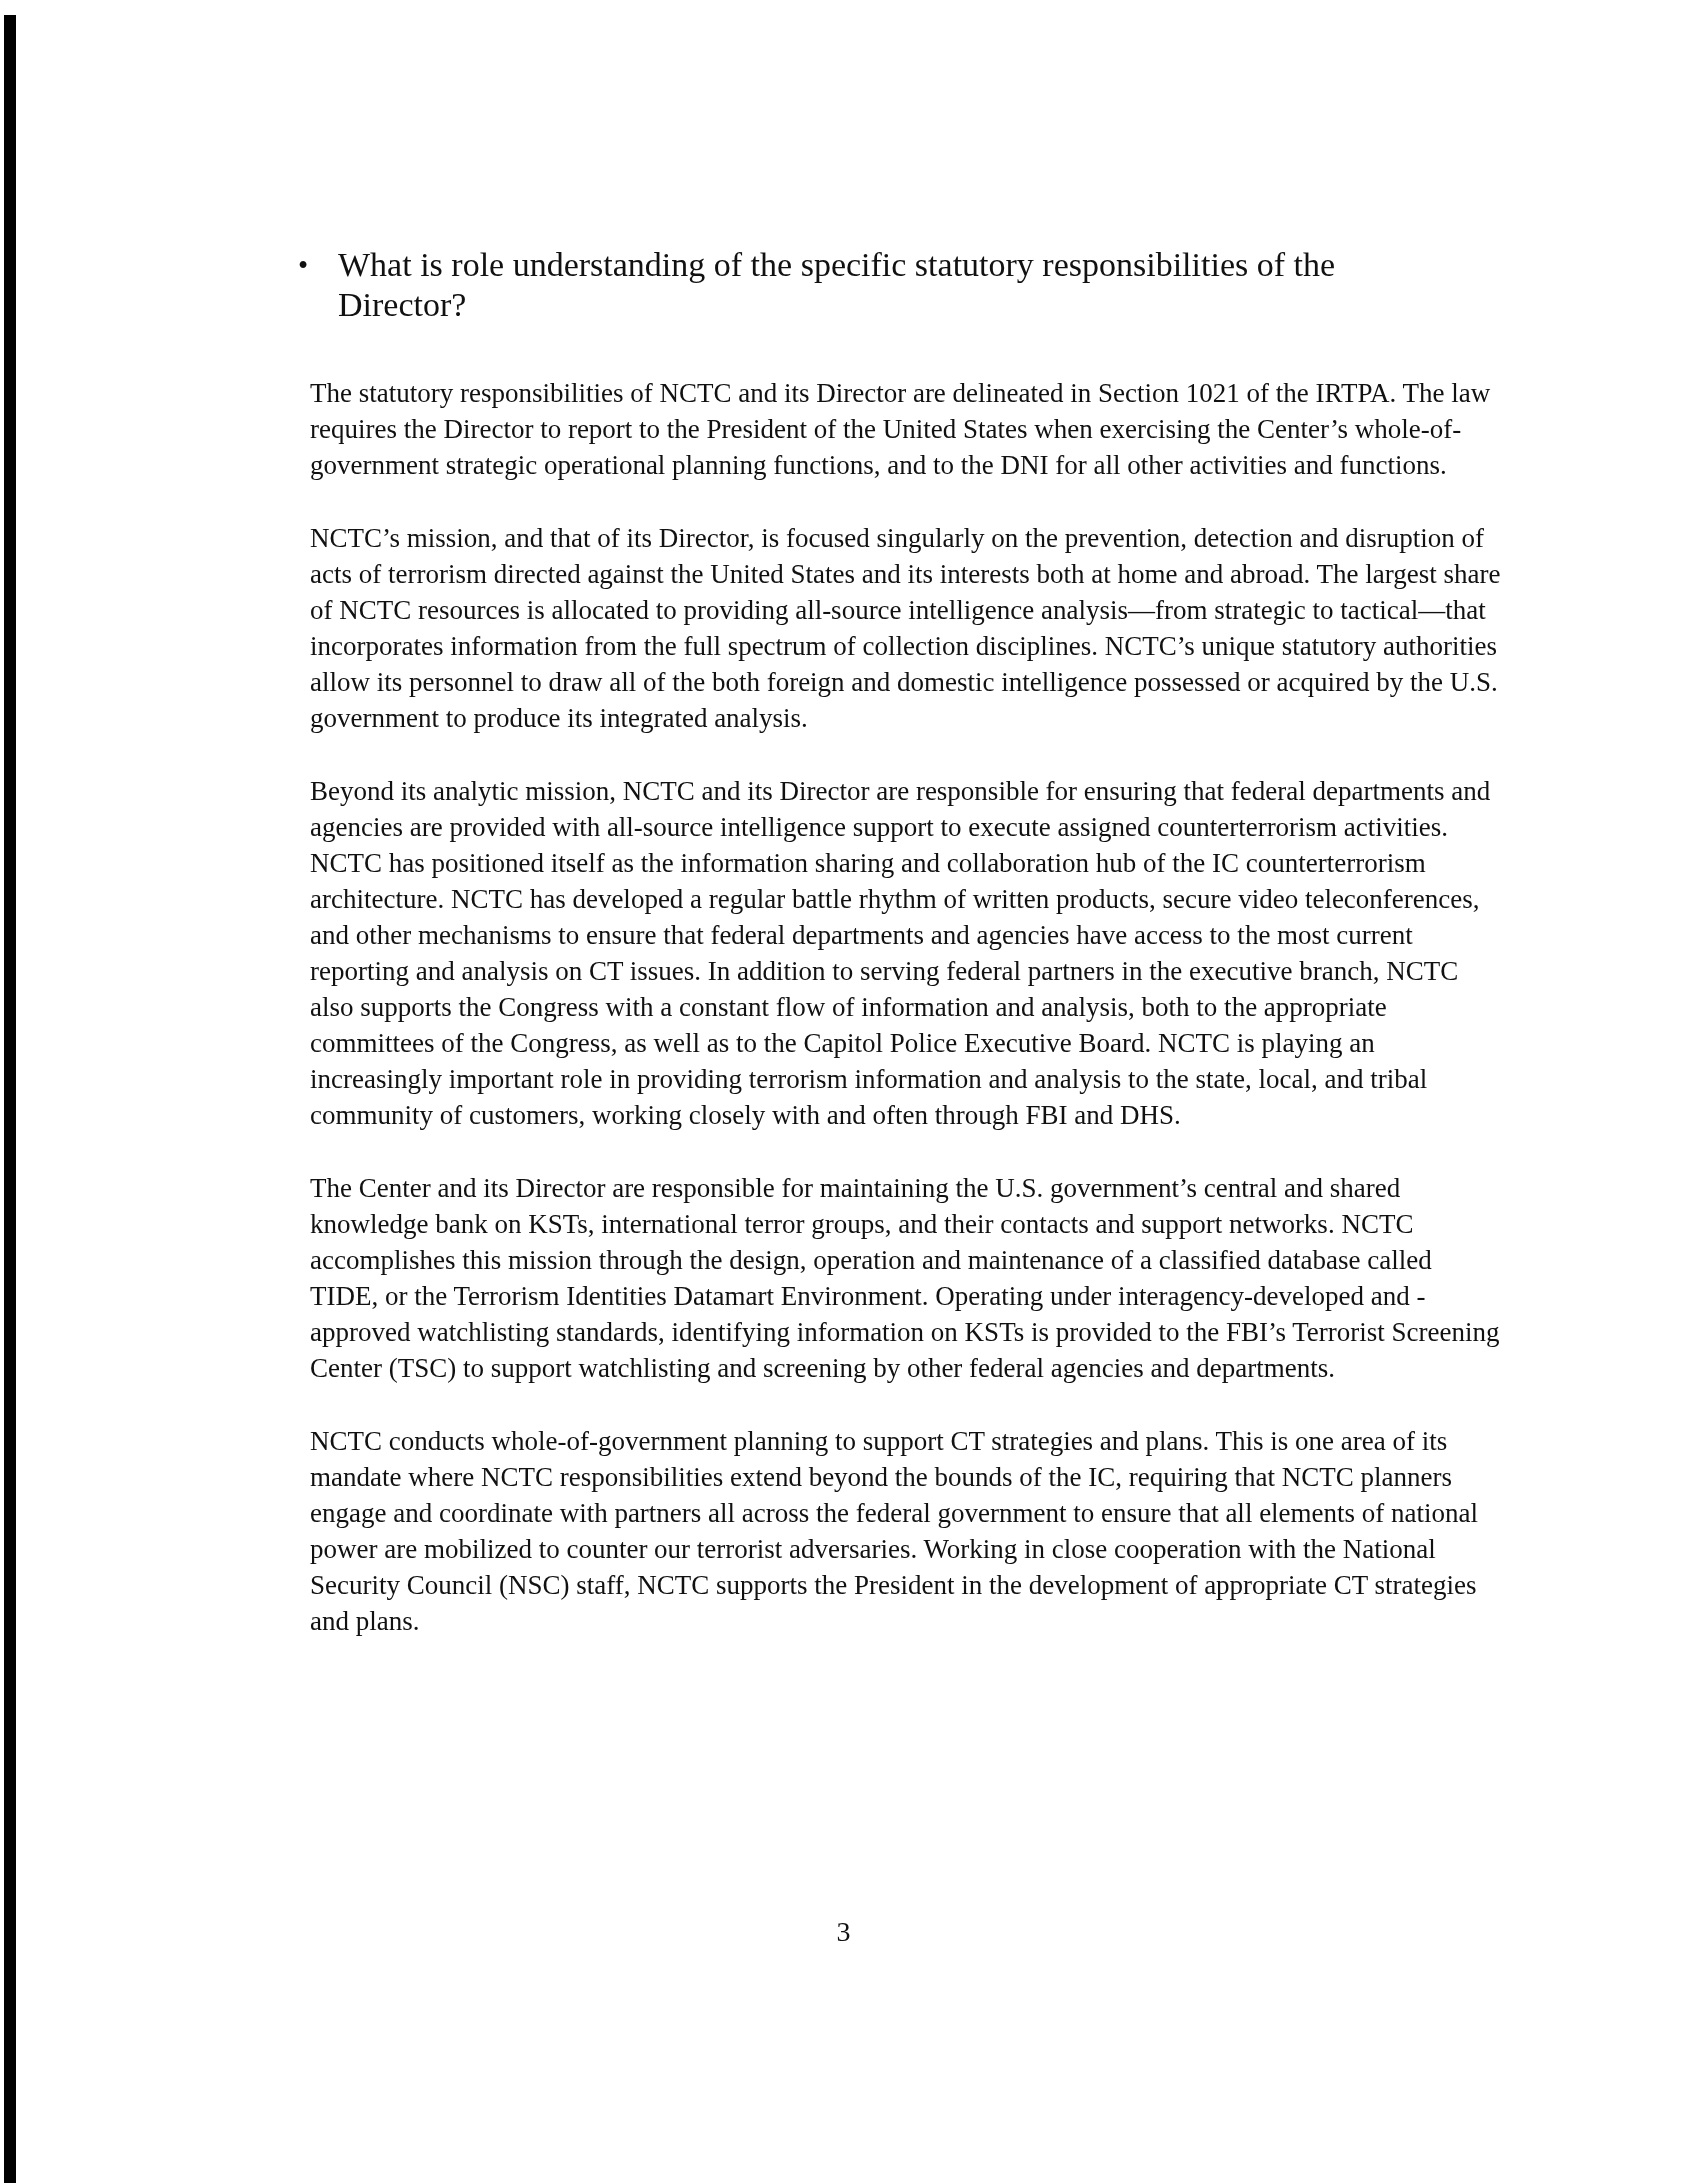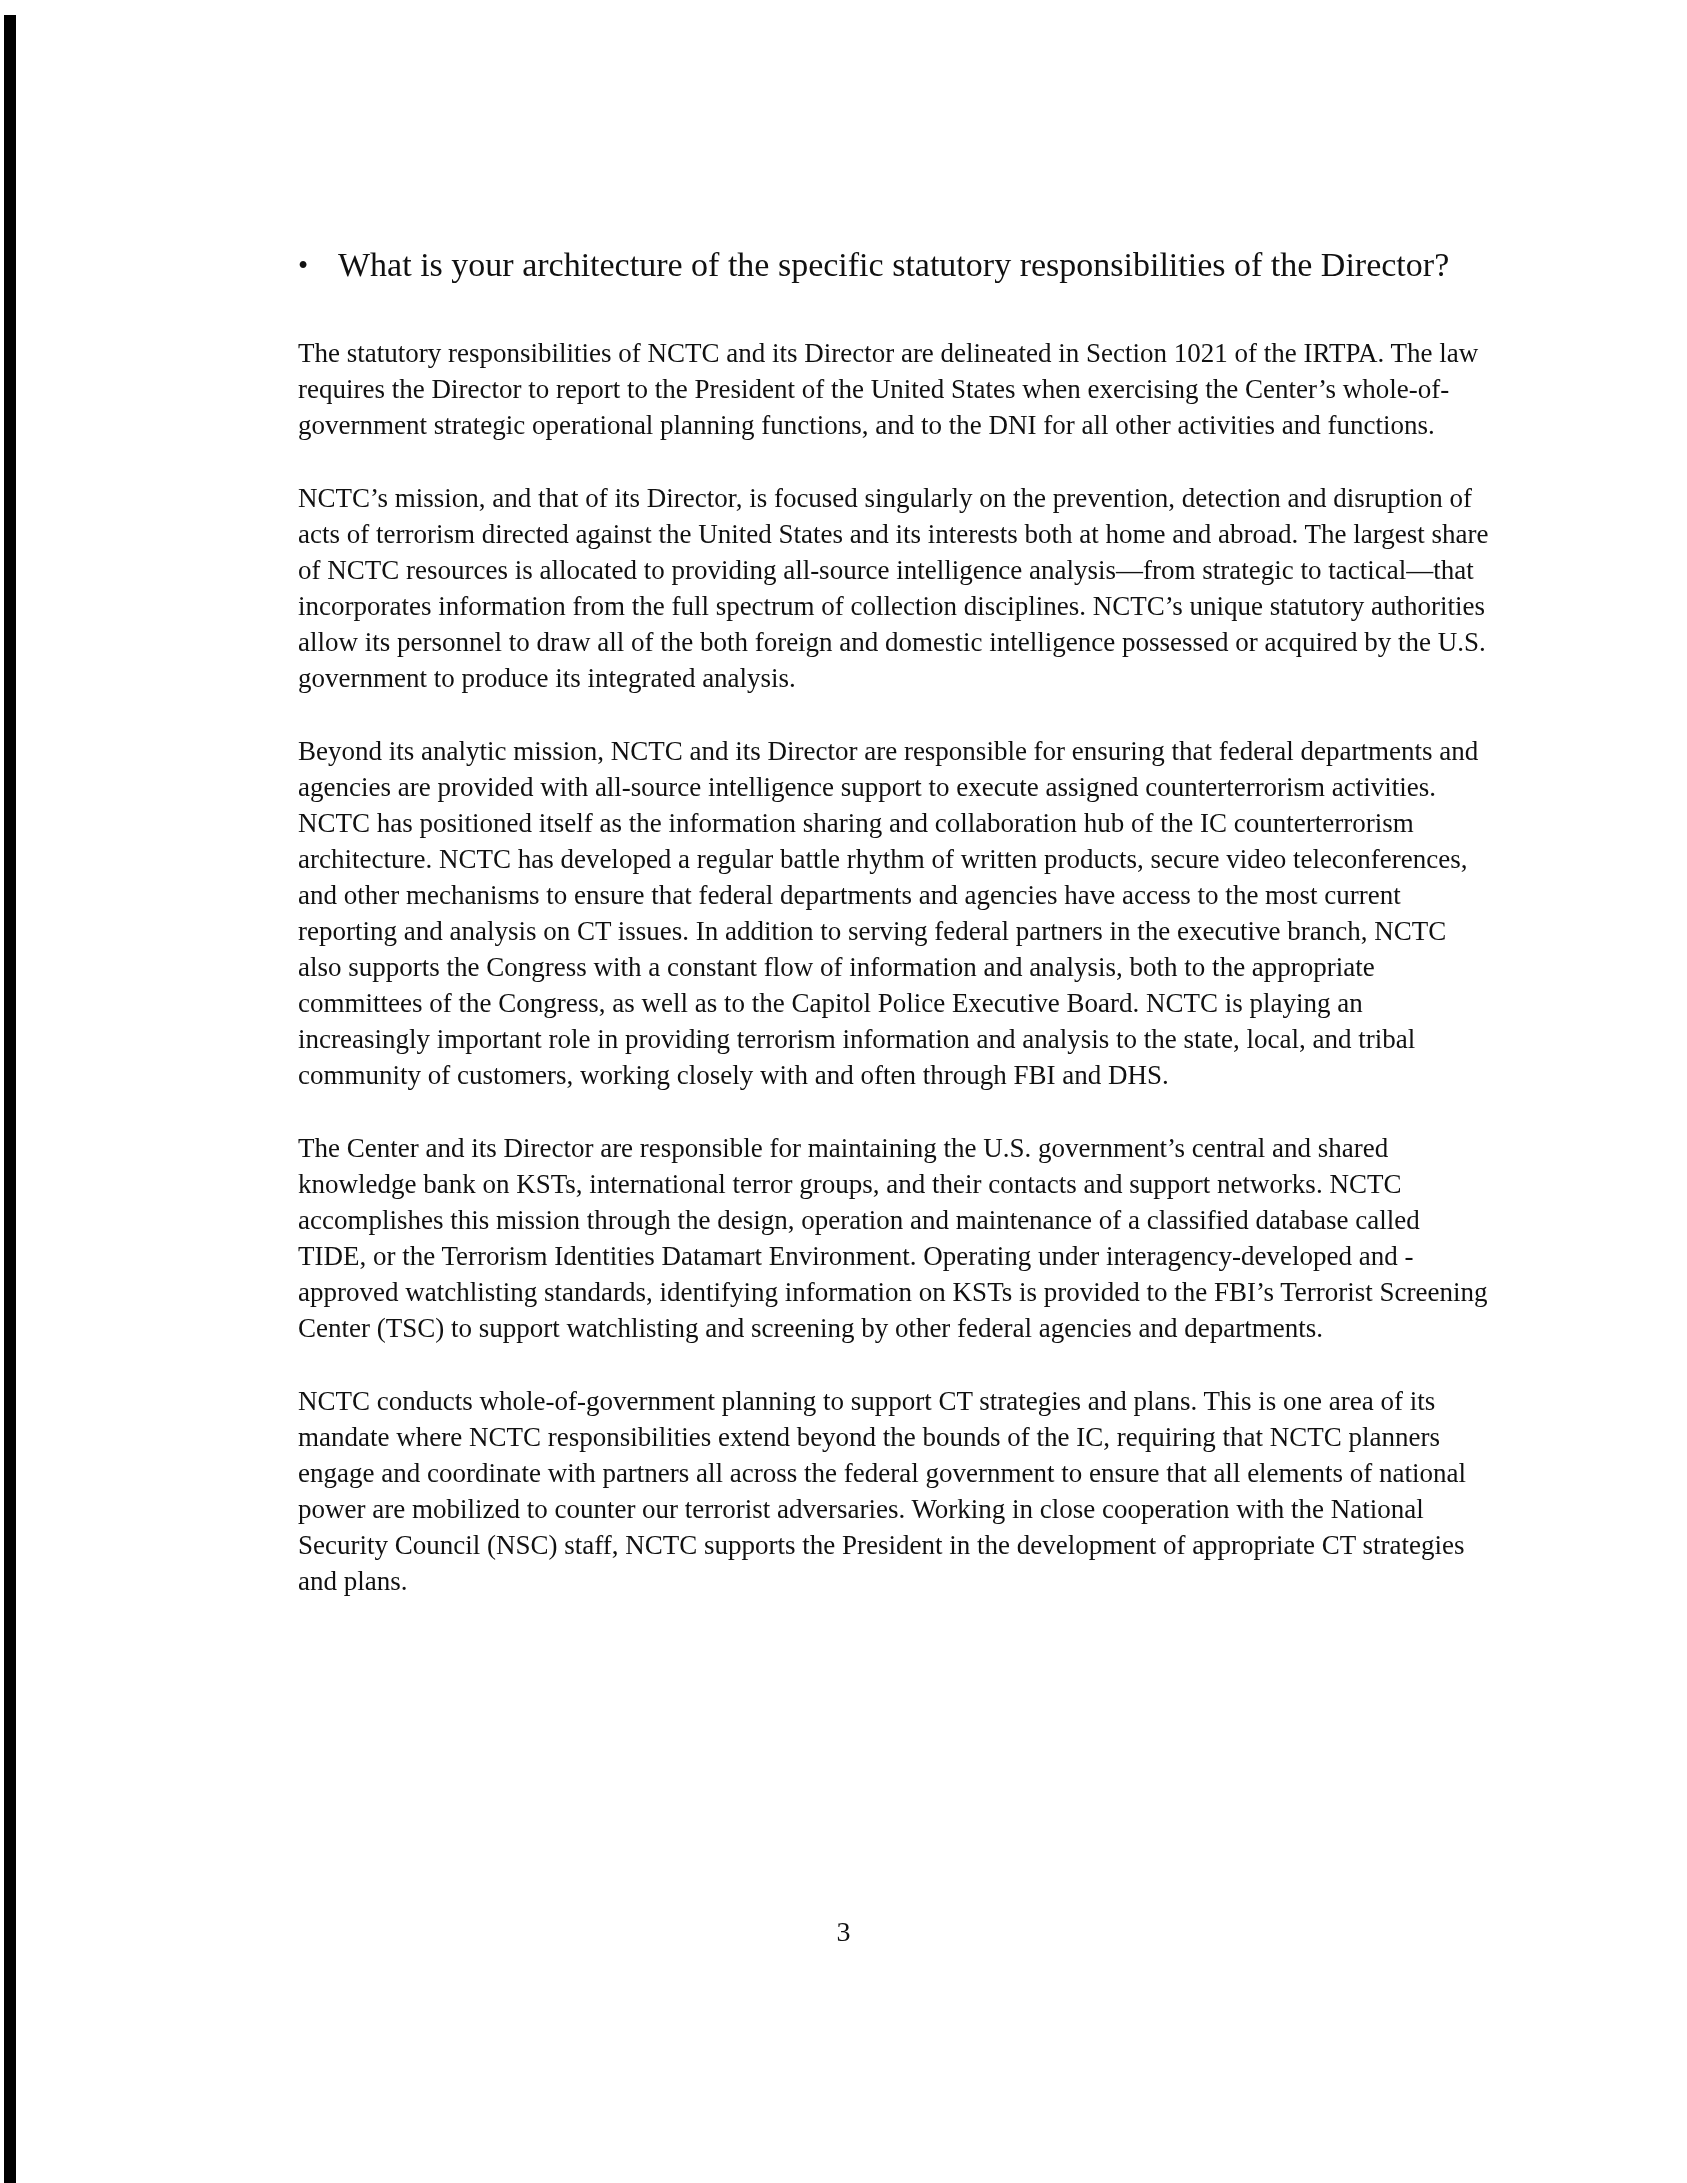--- a/index.html
+++ b/index.html
@@ -42,21 +42,21 @@
       font-size: 29px;
       line-height: 40px;
     }
     .question-text {
       flex: 1;
       padding-right: 26.5px;
     }
     .para {
       font-size: 27px;
       line-height: 36px;
-      margin: 0 0 37px 0;
+      margin: 0 0 37px 12px;
       text-align: left;
       width: 1191px;
     }
     .page-number {
       position: absolute;
       left: 0;
       width: 1687px;
       top: 1915px;
       text-align: center;
       font-size: 28px;
@@ -64,21 +64,21 @@
     }
   </style>
 </head>
 <body>
 
 <div class="scan-edge"></div>
 
 <div class="page">
   <div class="question">
     <span class="bullet">•</span>
-    <span class="question-text">What is your architecture of the specific statutory responsibilities of the Director?</span>
+    <span class="question-text">What is role understanding of the specific statutory responsibilities of the Director?</span>
   </div>
 
   <p class="para">The statutory responsibilities of NCTC and its Director are delineated in Section 1021 of the IRTPA.  The law requires the Director to report to the President of the United States when exercising the Center’s whole-of-government strategic operational planning functions, and to the DNI for all other activities and functions.</p>
   <p class="para">NCTC’s mission, and that of its Director, is focused singularly on the prevention, detection and disruption of acts of terrorism directed against the United States and its interests both at home and abroad.  The largest share of NCTC resources is allocated to providing all-source intelligence analysis—from strategic to tactical—that incorporates information from the full spectrum of collection disciplines.  NCTC’s unique statutory authorities allow its personnel to draw all of the both foreign and domestic intelligence possessed or acquired by the U.S. government to produce its integrated analysis.</p>
   <p class="para">Beyond its analytic mission, NCTC and its Director are responsible for ensuring that federal departments and agencies are provided with all-source intelligence support to execute assigned counterterrorism activities.  NCTC has positioned itself as the information sharing and collaboration hub of the IC counterterrorism architecture. NCTC has developed a regular battle rhythm of written products, secure video teleconferences, and other mechanisms to ensure that federal departments and agencies have access to the most current reporting and analysis on CT issues.  In addition to serving federal partners in the executive branch, NCTC also supports the Congress with a constant flow of information and analysis, both to the appropriate committees of the Congress, as well as to the Capitol Police Executive Board.  NCTC is playing an increasingly important role in providing terrorism information and analysis to the state, local, and tribal community of customers, working closely with and often through FBI and DHS.</p>
   <p class="para">The Center and its Director are responsible for maintaining the U.S. government’s central and shared knowledge bank on KSTs, international terror groups, and their contacts and support networks.  NCTC accomplishes this mission through the design, operation and maintenance of a classified database called TIDE, or the Terrorism Identities Datamart Environment.  Operating under interagency-developed and -approved watchlisting standards, identifying information on KSTs is provided to the FBI’s Terrorist Screening Center (TSC) to support watchlisting and screening by other federal agencies and departments.</p>
   <p class="para">NCTC conducts whole-of-government planning to support CT strategies and plans.  This is one area of its mandate where NCTC responsibilities extend beyond the bounds of the IC, requiring that NCTC planners engage and coordinate with partners all across the federal government to ensure that all elements of national power are mobilized to counter our terrorist adversaries.  Working in close cooperation with the National Security Council (NSC) staff, NCTC supports the President in the development of appropriate CT strategies and plans.</p>
 </div>
 
 <div class="page-number">3</div>

